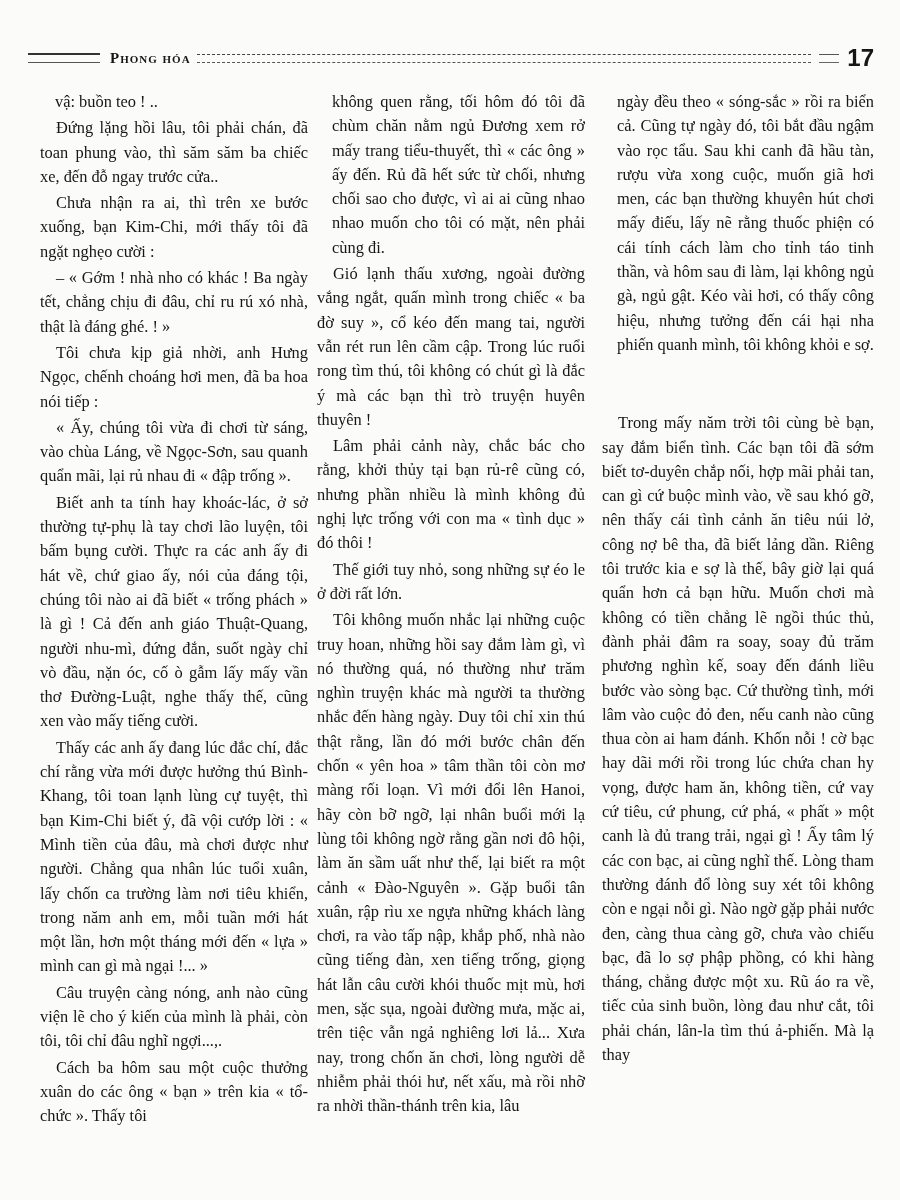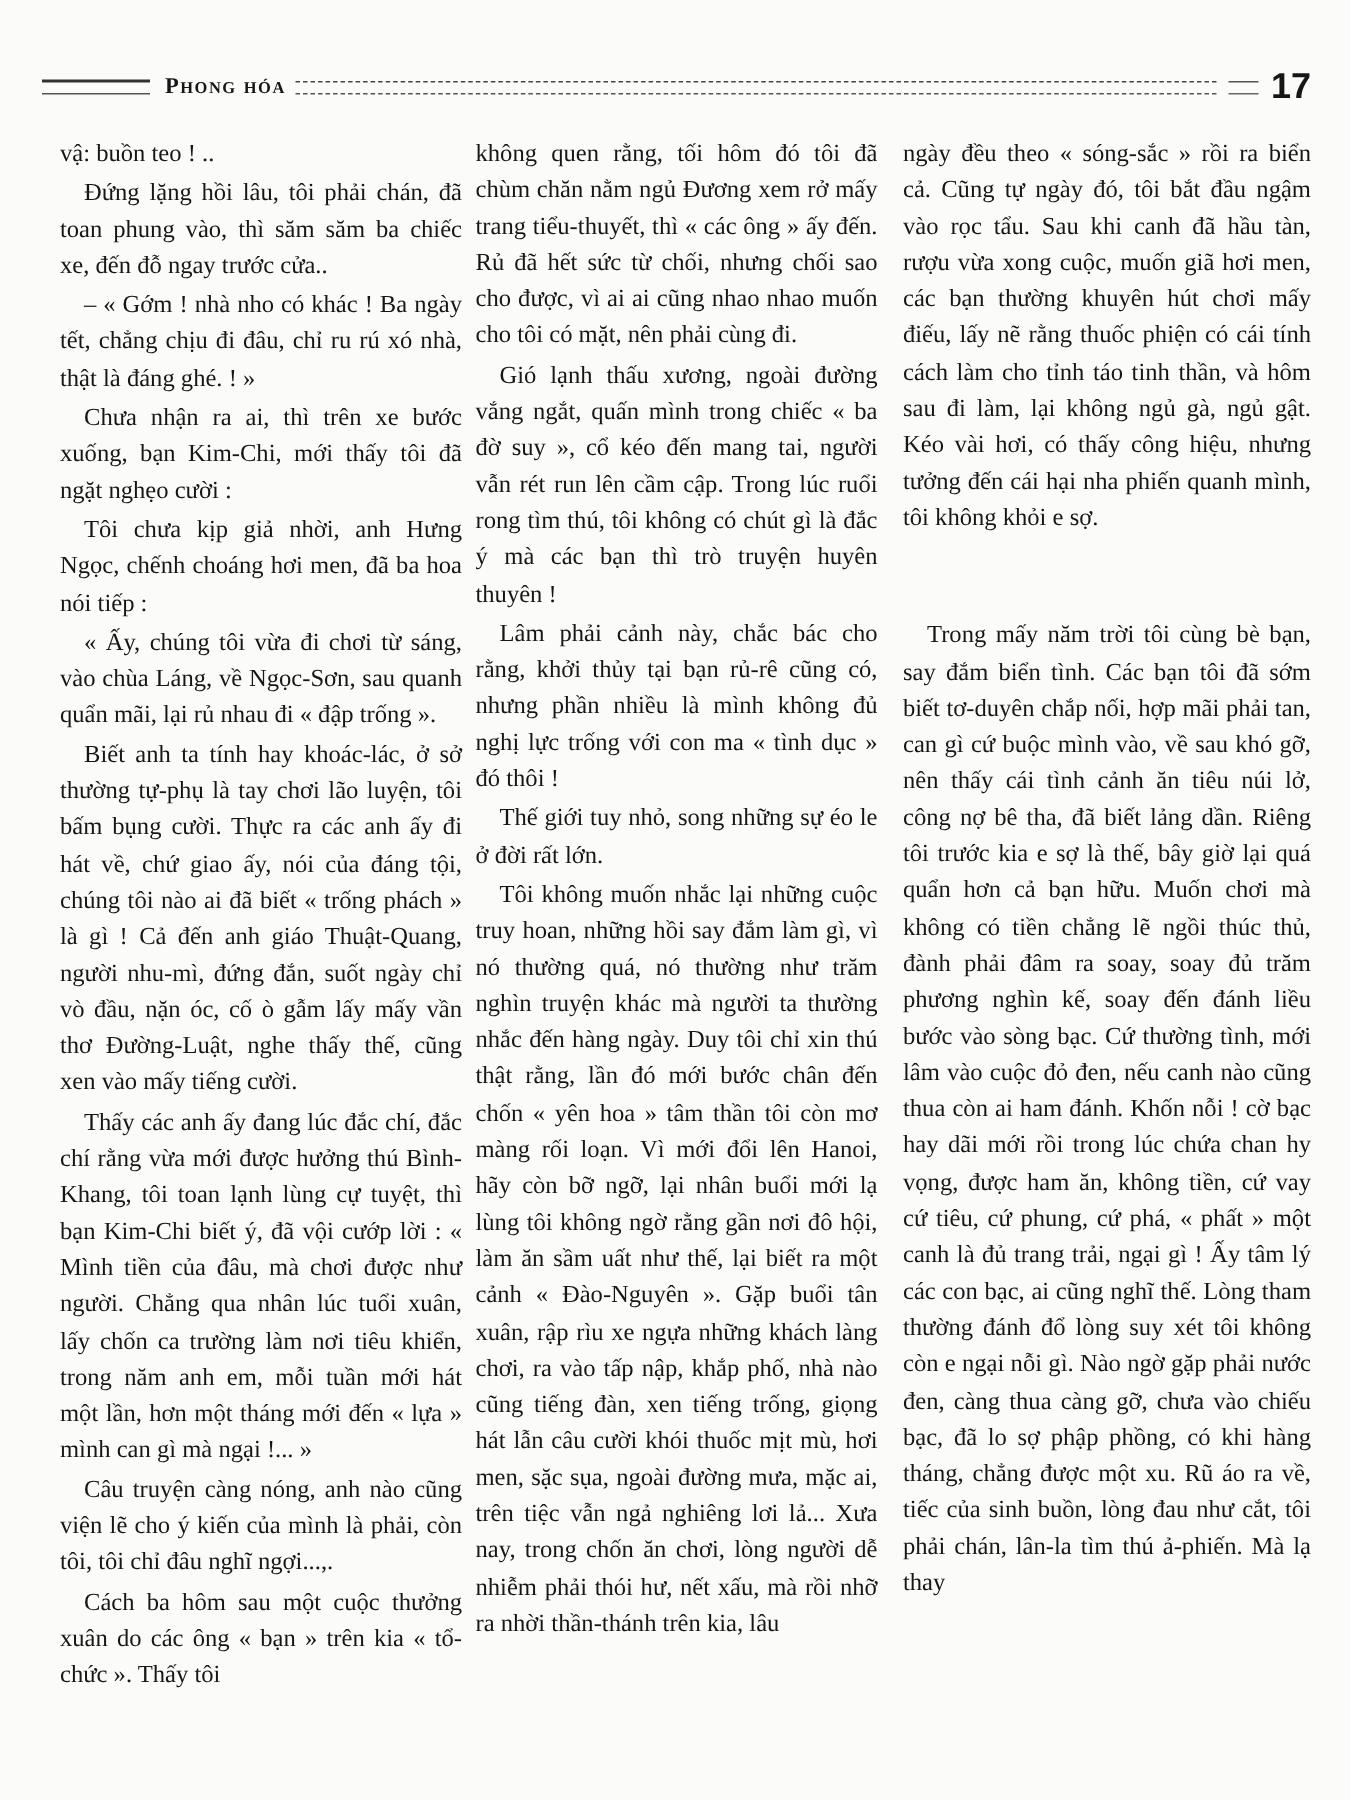--- a/index.html
+++ b/index.html
@@ -19,42 +19,42 @@
   .rule-right { width: 20px; margin-right: 8px; border-top: 1px solid #555; border-bottom: 1px solid #666;}
   .title {
     margin-left: 10px; font-size: 15px; letter-spacing: 1px; font-variant: small-caps; font-weight: bold;
   }
   .page-num { font-size: 24px; font-weight: bold; font-family: "Liberation Sans Narrow","Liberation Sans", sans-serif; }
   .col {
     position: absolute; top: 90px; width: 268px;
     font-size: 16.4px; line-height: 24.3px; text-align: justify;
   }
   .col p { margin: 0 0 2px 0; text-indent: 16px; }
-  .col p.cont { text-indent: 0; }
+  .col p.cont { text-indent: 0; margin-left: 15px; }
   #col1 { left: 40px; }
   #col2 { left: 317px; }
   #col3 { left: 602px; width: 272px; }
   .gap { height: 52px; }
 </style>
 </head>
 <body>
 
 <div class="header">
   <div class="rule-left"></div>
   <span class="title">Phong hóa</span>
   <div class="rule-mid"></div>
   <div class="rule-right"></div>
   <span class="page-num">17</span>
 </div>
 
 <div class="col" id="col1">
     <p class="cont">vậ: buồn teo ! ..</p>
     <p>Đứng lặng hồi lâu, tôi phải chán, đã toan phung vào, thì săm săm ba chiếc xe, đến đỗ ngay trước cửa..</p>
+    <p>Chưa nhận ra ai, thì trên xe bước xuống, bạn Kim-Chi, mới thấy tôi đã ngặt nghẹo cười :</p>
     <p>– « Gớm ! nhà nho có khác ! Ba ngày tết, chẳng chịu đi đâu, chỉ ru rú xó nhà, thật là đáng ghé. ! »</p>
-    <p>Chưa nhận ra ai, thì trên xe bước xuống, bạn Kim-Chi, mới thấy tôi đã ngặt nghẹo cười :</p>
     <p>Tôi chưa kịp giả nhời, anh Hưng Ngọc, chếnh choáng hơi men, đã ba hoa nói tiếp :</p>
     <p>« Ấy, chúng tôi vừa đi chơi từ sáng, vào chùa Láng, về Ngọc-Sơn, sau quanh quẩn mãi, lại rủ nhau đi « đập trống ».</p>
     <p>Biết anh ta tính hay khoác-lác, ở sở thường tự-phụ là tay chơi lão luyện, tôi bấm bụng cười. Thực ra các anh ấy đi hát về, chứ giao ấy, nói của đáng tội, chúng tôi nào ai đã biết « trống phách » là gì ! Cả đến anh giáo Thuật-Quang, người nhu-mì, đứng đắn, suốt ngày chỉ vò đầu, nặn óc, cố ò gẫm lấy mấy vần thơ Đường-Luật, nghe thấy thế, cũng xen vào mấy tiếng cười.</p>
     <p>Thấy các anh ấy đang lúc đắc chí, đắc chí rằng vừa mới được hưởng thú Bình-Khang, tôi toan lạnh lùng cự tuyệt, thì bạn Kim-Chi biết ý, đã vội cướp lời : « Mình tiền của đâu, mà chơi được như người. Chẳng qua nhân lúc tuổi xuân, lấy chốn ca trường làm nơi tiêu khiển, trong năm anh em, mỗi tuần mới hát một lần, hơn một tháng mới đến « lựa » mình can gì mà ngại !... »</p>
     <p>Câu truyện càng nóng, anh nào cũng viện lẽ cho ý kiến của mình là phải, còn tôi, tôi chỉ đâu nghĩ ngợi...,.</p>
     <p>Cách ba hôm sau một cuộc thưởng xuân do các ông « bạn » trên kia « tổ-chức ». Thấy tôi</p>
   </div>
 <div class="col" id="col2">
     <p class="cont">không quen rằng, tối hôm đó tôi đã chùm chăn nằm ngủ Đương xem rở mấy trang tiểu-thuyết, thì « các ông » ấy đến. Rủ đã hết sức từ chối, nhưng chối sao cho được, vì ai ai cũng nhao nhao muốn cho tôi có mặt, nên phải cùng đi.</p>
     <p>Gió lạnh thấu xương, ngoài đường vắng ngắt, quấn mình trong chiếc « ba đờ suy », cổ kéo đến mang tai, người vẫn rét run lên cầm cập. Trong lúc ruổi rong tìm thú, tôi không có chút gì là đắc ý mà các bạn thì trò truyện huyên thuyên !</p>

